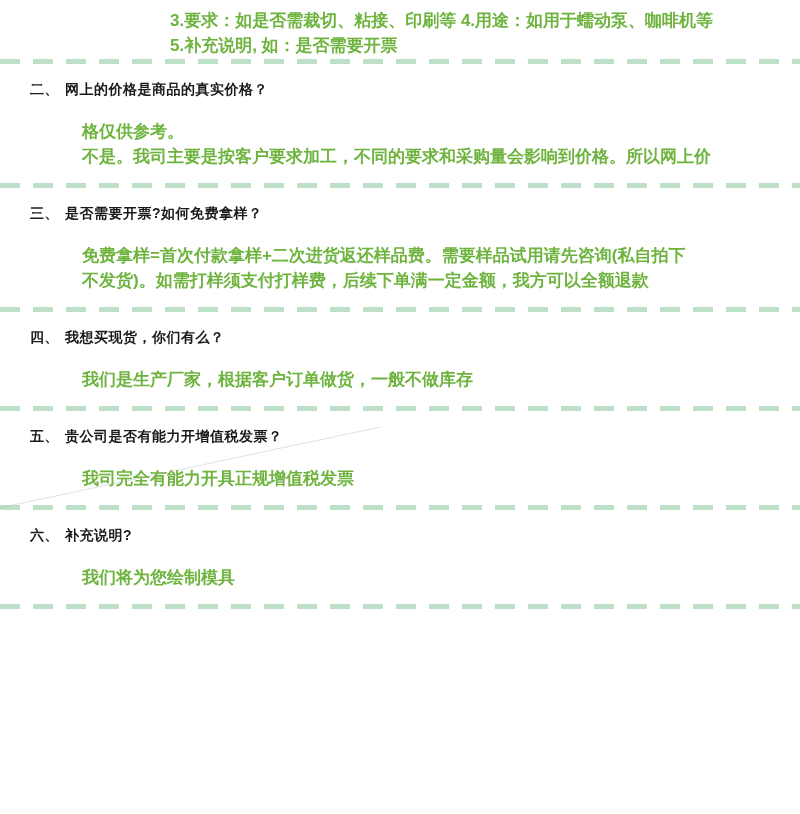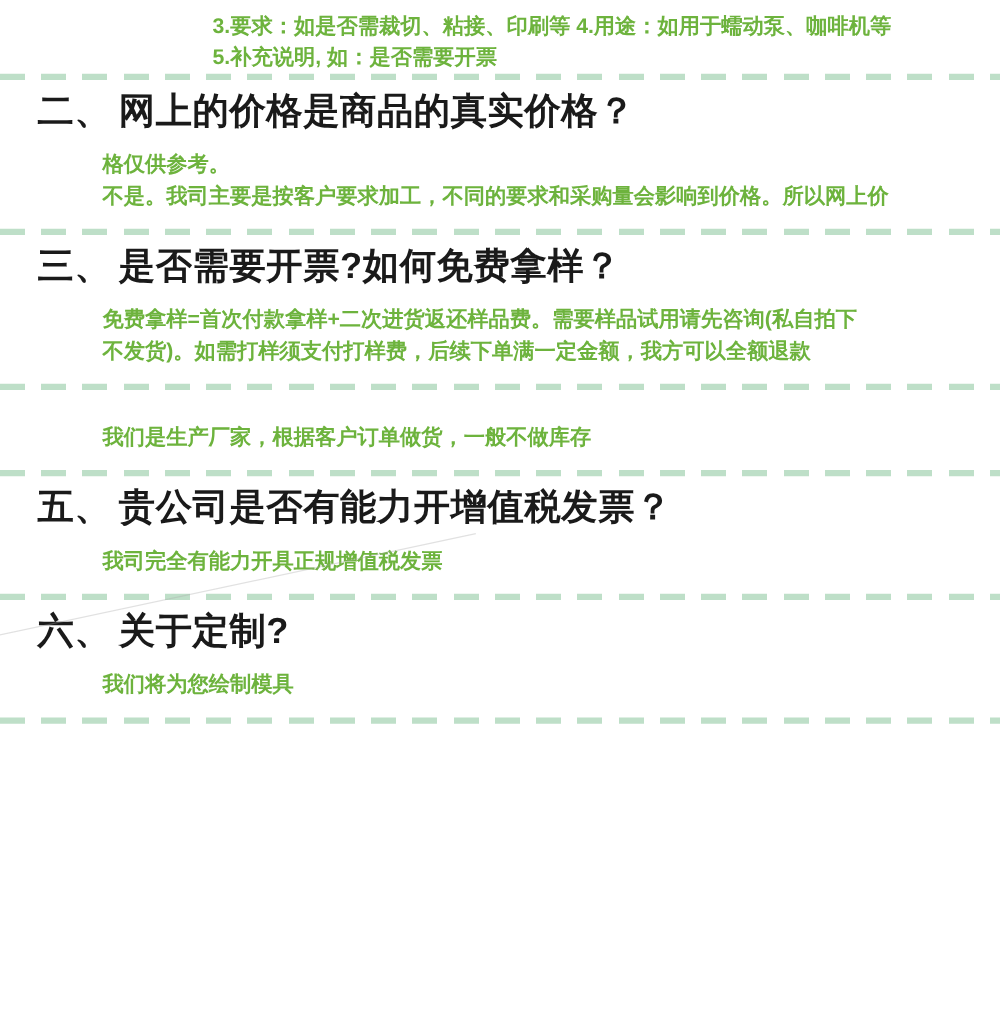--- a/index.html
+++ b/index.html
@@ -26,21 +26,21 @@
     height: 5px;
     width: 100%;
     background: repeating-linear-gradient(90deg,
       #bedfc8 0px, #bedfc8 20px,
       transparent 20px, transparent 33px);
   }
   .faq-section { padding: 10px 30px 14px 30px; }
   .q {
     margin: 0;
     color: #1a1a1a;
-    font-size: 29px;
+    font-size: 14px;
     font-weight: bold;
     line-height: 30px;
     letter-spacing: 0.5px;
   }
   .q .q-number { margin-right: 6px; }
   .a {
     margin: 15px 0 0 52px;
     color: #6db33d;
     font-size: 17px;
     font-weight: bold;
@@ -84,38 +84,39 @@
     <h2 class="q"><span class="q-number">三、</span><span>是否需要开票?如何免费拿样？</span></h2>
     <p class="a">
         <span class="line">免费拿样=首次付款拿样+二次进货返还样品费。需要样品试用请先咨询(私自拍下</span>
         <span class="line">不发货)。如需打样须支付打样费，后续下单满一定金额，我方可以全额退款</span>
       </p>
   </section>
 
   <div class="sep"></div>
 
   <section class="faq-section">
+    <h2 class="q"><span class="q-number">四、</span><span>我想买现货，你们有么？</span></h2>
     <p class="a">
         <span class="line">我们是生产厂家，根据客户订单做货，一般不做库存</span>
       </p>
   </section>
 
   <div class="sep"></div>
 
   <section class="faq-section">
     <h2 class="q"><span class="q-number">五、</span><span>贵公司是否有能力开增值税发票？</span></h2>
     <p class="a">
         <span class="line">我司完全有能力开具正规增值税发票</span>
       </p>
   </section>
 
   <div class="sep"></div>
 
   <section class="faq-section wide">
-    <h2 class="q"><span class="q-number">六、</span><span>关于定制?</span></h2>
+    <h2 class="q"><span class="q-number">六、</span><span>补充说明?</span></h2>
     <p class="a">
         <span class="line">我们将为您绘制模具</span>
       </p>
   </section>
 
   <div class="sep"></div>
 
 
   <div class="artifact"></div>
 

